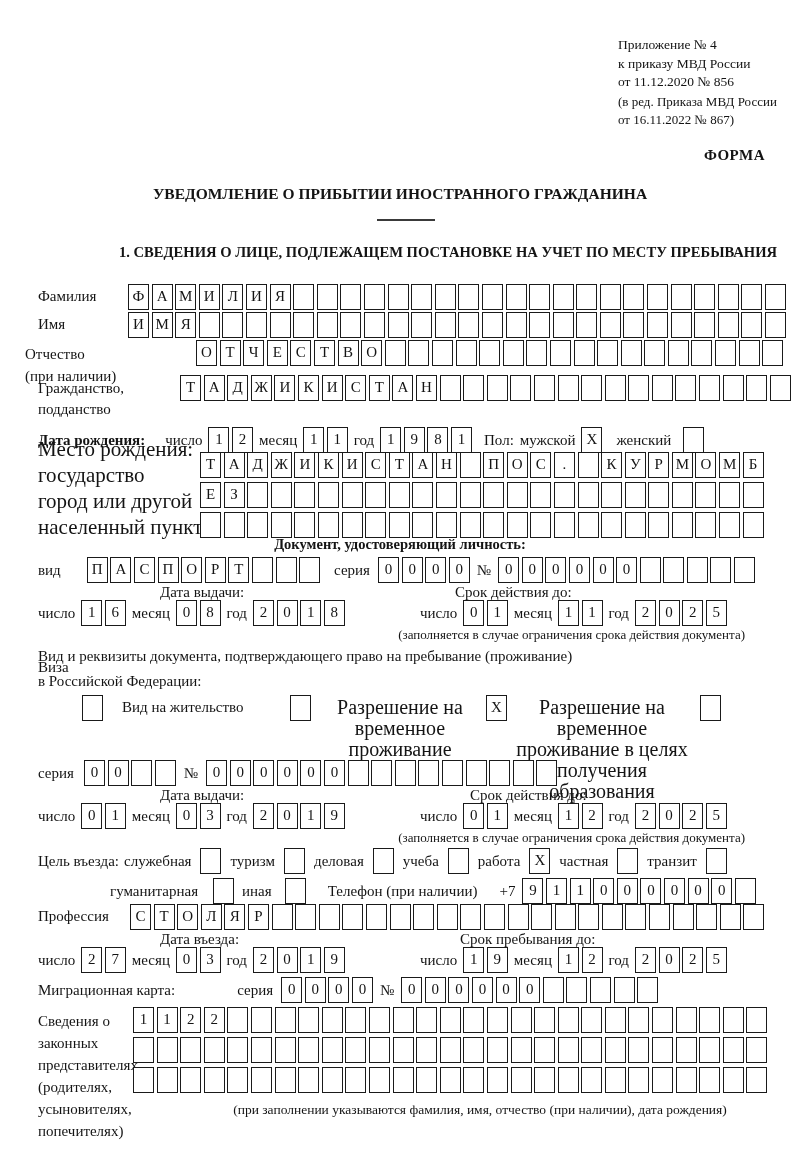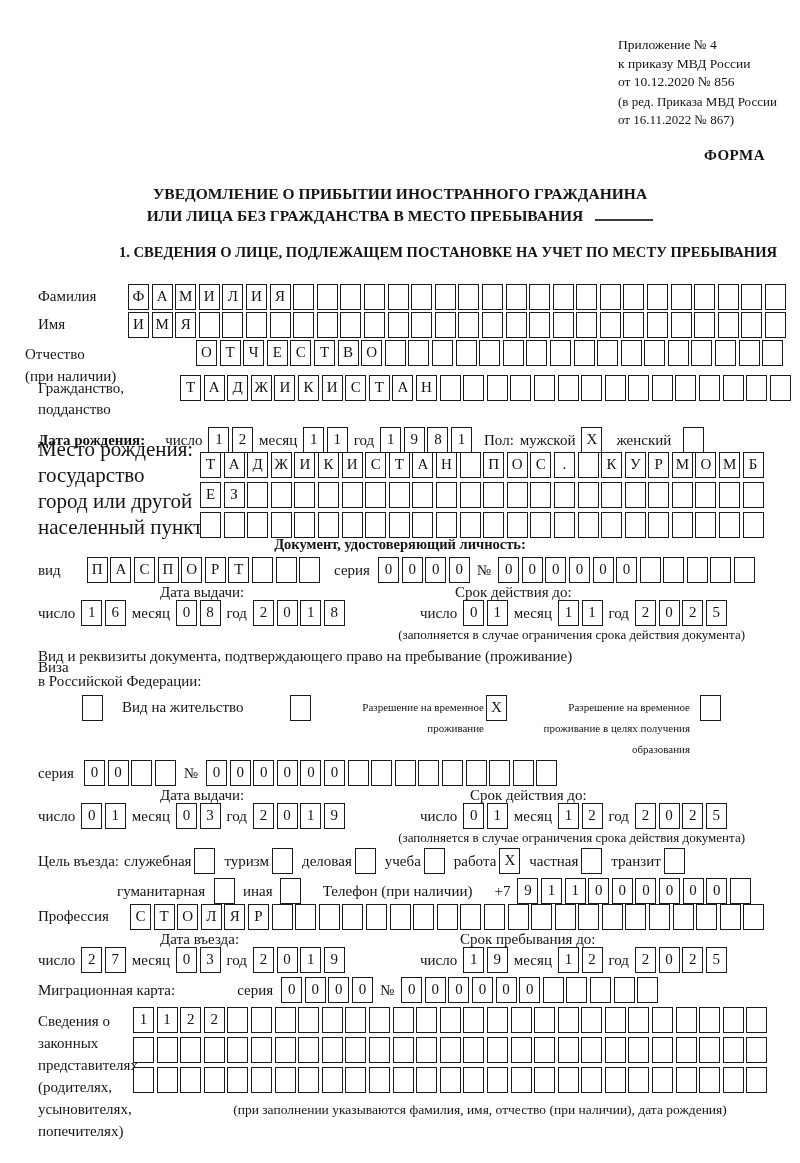--- a/index.html
+++ b/index.html
@@ -11,41 +11,41 @@
   .ctr{text-align:center;}
   .cells{display:inline-flex;gap:2.6px;}
   .cell{box-sizing:border-box;flex:none;width:21px;height:26px;border:1.8px solid #1a1a1a;background:#fff;font-size:15px;line-height:23px;text-align:center;}
   .hgroup{position:absolute;display:flex;align-items:center;gap:6px;}
   .row-flex{position:absolute;display:flex;align-items:center;}
   .hdr{font-size:13.5px;line-height:18.5px;}
   .ttl{font-size:15.5px;line-height:22px;font-weight:bold;text-align:center;width:800px;}
   .uline{display:inline-block;width:58px;height:2px;border-bottom:2px solid #3a3a3a;margin-left:12px;}
   .sec{font-size:14.6px;font-weight:bold;width:800px;text-align:center;padding-left:48px;}
   .stack>div{white-space:nowrap;}
-  .opt{display:flex;align-items:center;gap:3px;margin-left:9px;}
-  .wrapblk{font-size:11px;line-height:21px;text-align:right;}
+  .opt{display:flex;align-items:center;gap:9px;margin-left:9px;}
+  .wrapblk{font-size:20px;line-height:21px;text-align:center;}
 </style>
 </head>
 <body>
 
 <div class="abs hdr stack" style="top:36px;left:618px;">
   <div>Приложение № 4</div>
   <div>к приказу МВД России</div>
-  <div>от 10.12.2020 № 856</div>
+  <div>от 11.12.2020 № 856</div>
 </div>
 <div class="abs hdr stack" style="top:93px;left:618px;font-size:13px;line-height:18px;">
   <div>(в ред. Приказа МВД России</div>
   <div>от 16.11.2022 № 867)</div>
 </div>
 <div class="abs b" style="top:147px;right:35px;font-size:15px;letter-spacing:0.5px;">ФОРМА</div>
 
 <div class="abs ttl" style="top:183px;left:0;">
   <div>УВЕДОМЛЕНИЕ О ПРИБЫТИИ ИНОСТРАННОГО ГРАЖДАНИНА</div>
   <div>
-    <span>ИЛИ ЛИЦА БЕЗ ГРАЖДАНСТВА В МЕСТО ПРЕБЫВАНИЯ</span><span class="uline"></span>
+    <span class="uline"></span>
   </div>
 </div>
 
 <div class="abs sec" style="top:244px;left:0;">1. СВЕДЕНИЯ О ЛИЦЕ, ПОДЛЕЖАЩЕМ ПОСТАНОВКЕ НА УЧЕТ ПО МЕСТУ ПРЕБЫВАНИЯ</div>
 
 <span class="abs lbl" style="top:288px;left:38px;">Фамилия</span>
 <span class="abs cells" style="top:284px;left:128px;">
     <span class="cell">Ф</span>
     <span class="cell">А</span>
     <span class="cell">М</span>
@@ -475,21 +475,21 @@
     <span class="lbl">частная</span>
     <span class="cell"></span>
   </span>
   <span class="opt">
     <span class="lbl">транзит</span>
     <span class="cell"></span>
   </span>
 </div>
 
 <div class="row-flex" style="top:878px;left:105px;">
-  <span class="opt" style="margin-left:12px;text-align:center;">
+  <span class="opt" style="margin-left:5px;text-align:center;">
     <span class="lbl">гуманитарная</span>
     <span class="cell" style="margin-left:6px;"></span>
   </span>
   <span class="opt" style="margin-left:8px;">
     <span class="lbl">иная</span>
     <span class="cell" style="margin-left:4px;"></span>
   </span>
   <span class="lbl" style="margin-left:22px;">Телефон (при наличии)</span>
   <span class="lbl" style="margin-left:22px;">+7</span>
   <span class="cells" style="margin-left:7px;">

